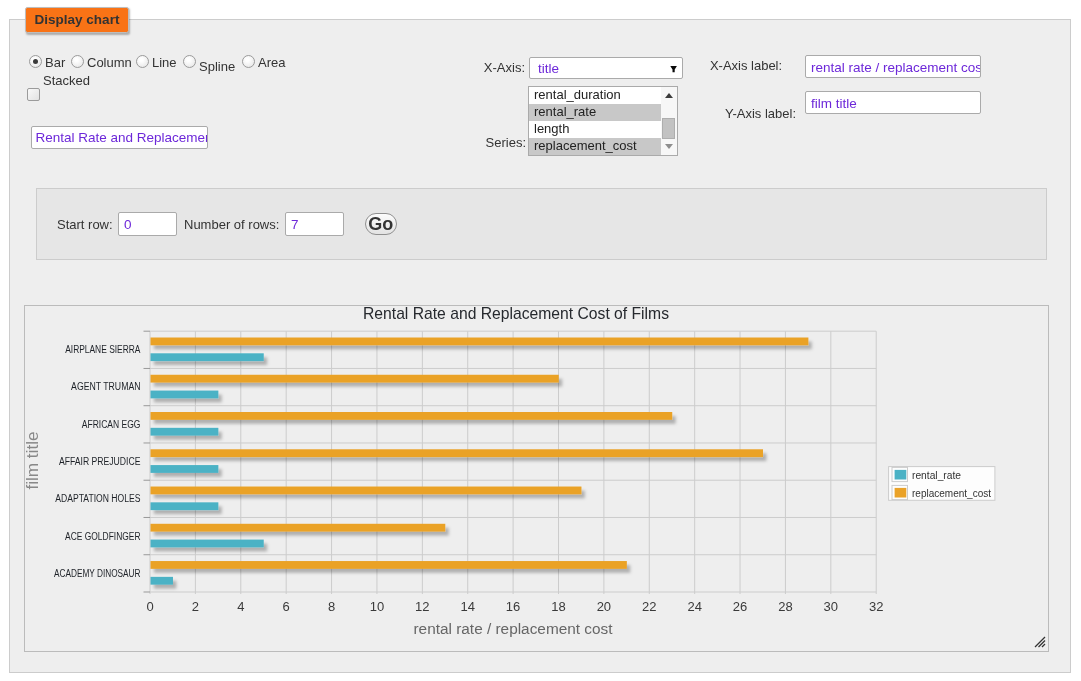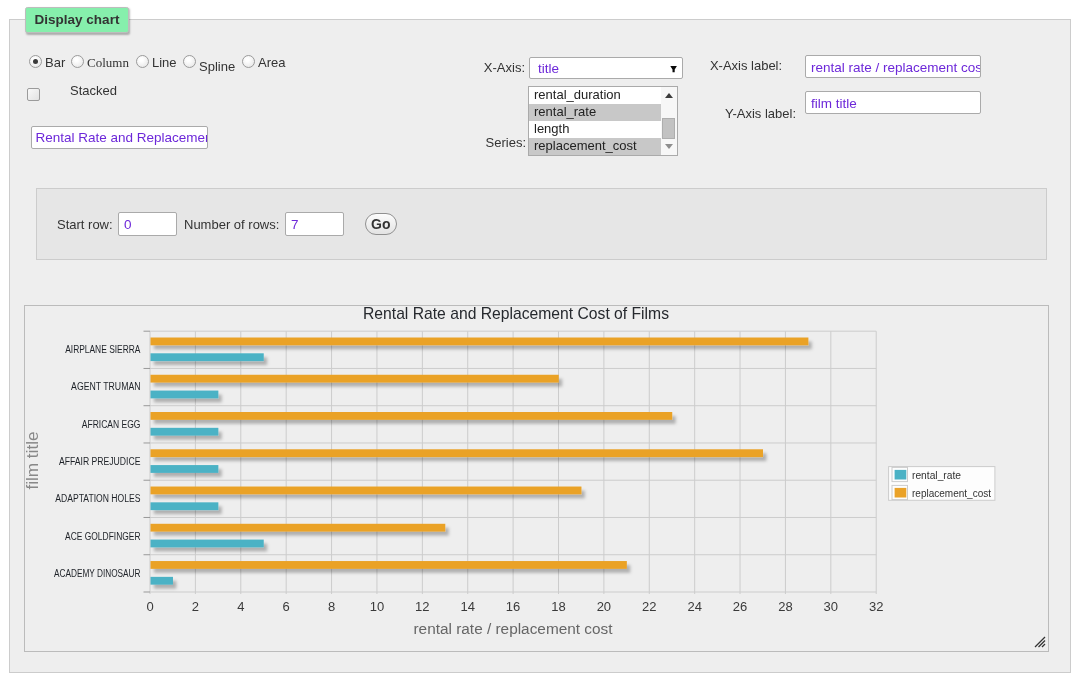--- a/index.html
+++ b/index.html
@@ -1,49 +1,49 @@
 <!DOCTYPE html>
 <html><head>
 <meta charset="utf-8">
 <style>
   html,body{margin:0;padding:0;background:#fff;}
   body{font-family:"Liberation Sans",sans-serif;color:#333;width:1081px;height:681px;position:relative;overflow:hidden;}
   .abs{position:absolute;}
   .fieldset{left:9px;top:19px;width:1060px;height:652px;background:#eeeeee;border:1px solid #ccc;}
-  .legendbox{left:25px;top:7px;width:102px;height:24px;background:#86efac;border:1px solid #bdbdbd;border-radius:2.5px;
+  .legendbox{left:25px;top:7px;width:102px;height:24px;background:#f97316;border:1px solid #bdbdbd;border-radius:2.5px;
     box-shadow:1px 1.5px 2px rgba(0,0,0,0.28);font-weight:bold;font-size:13.5px;color:#333;
     text-align:center;line-height:23px;}
   .radio{width:13px;height:13px;border-radius:50%;border:1px solid #8c8c8c;background:#fdfdfd;box-sizing:border-box;background:radial-gradient(circle at 40% 35%, #ffffff 15%, #ececec 70%, #d5d5d5 100%);border-color:#9b9b9b;}
   .radio .dot{position:absolute;left:3px;top:3px;width:5px;height:5px;border-radius:50%;background:#3b3b3b;}
   .checkbox{width:13px;height:13px;border:1px solid #9b9b9b;background:linear-gradient(135deg,#f9f9f9,#e2e2e2);box-sizing:border-box;border-radius:2px;}
   .lbl{font-size:13px;color:#333;white-space:nowrap;}
   .input{background:#fff;border:1px solid #aaa;border-radius:2px;box-sizing:border-box;font-size:13.5px;color:#6d28d9;
     white-space:nowrap;overflow:hidden;}
   .input span{position:absolute;left:4px;top:3px;}
 </style>
 </head>
 <body>
   <div class="abs fieldset"></div>
   <div class="abs legendbox">Display chart</div>
 
   <div class="abs radio" style="left:29px;top:55px;">
     <div class="dot"></div>
   </div>
   <div class="abs lbl" style="left:45px;top:54.5px;">Bar</div>
   <div class="abs radio" style="left:71px;top:55px;"></div>
-  <div class="abs lbl" style="left:87px;top:54.5px;font-family:Liberation Serif, serif;">Column</div>
+  <div class="abs lbl" style="left:87px;top:54.5px;">Column</div>
   <div class="abs radio" style="left:135.5px;top:55px;"></div>
   <div class="abs lbl" style="left:152px;top:54.5px;">Line</div>
   <div class="abs radio" style="left:182.5px;top:55px;"></div>
   <div class="abs lbl" style="left:199px;top:59px;">Spline</div>
   <div class="abs radio" style="left:241.5px;top:55px;"></div>
   <div class="abs lbl" style="left:258px;top:54.5px;">Area</div>
 
   <div class="abs checkbox" style="left:27px;top:87.5px;"></div>
-  <div class="abs lbl" style="left:43px;top:83px;margin-left:27px;">Stacked</div>
+  <div class="abs lbl" style="left:43px;top:73px;">Stacked</div>
 
   <div class="abs input" style="left:30.5px;top:126px;width:177px;height:23px;">
     <span>Rental Rate and Replacement Cost of Films</span>
   </div>
 
   <div class="abs lbl" style="left:425px;top:60px;width:100px;text-align:right;">X-Axis:</div>
   <div class="abs input" style="left:529px;top:56.5px;width:154px;height:22px;">
     <span style="left:8px;top:3px;">title</span>
     <svg style="position:absolute;left:139.5px;top:8.3px;" width="8" height="7" xmlns="http://www.w3.org/2000/svg">
       <path d="M0.3,0 L6.9,0 L4.7,3.6 L4.7,6.2 L2.5,6.2 L2.5,3.6 Z" fill="#0a0a0a"></path>
@@ -75,21 +75,21 @@
 
   <div class="abs" style="left:36px;top:187.5px;width:1011px;height:72px;background:#e6e6e6;border:1px solid #ccc;box-sizing:border-box;"></div>
   <div class="abs lbl" style="left:57px;top:216.5px;">Start row:</div>
   <div class="abs input" style="left:118px;top:212px;width:59px;height:24px;">
     <span style="left:5px;top:4px;">0</span>
   </div>
   <div class="abs lbl" style="left:184px;top:216.5px;">Number of rows:</div>
   <div class="abs input" style="left:285px;top:212px;width:59px;height:24px;">
     <span style="left:5px;top:4px;">7</span>
   </div>
-  <div class="abs" style="left:364.5px;top:213px;width:32.5px;height:22px;border:1px solid #909090;border-radius:11px;background:linear-gradient(#fcfcfc,#e3e3e3);box-sizing:border-box;text-align:center;font-size:14px;font-weight:bold;color:#333;line-height:20px;">Go</div>
+  <div class="abs" style="left:364.5px;top:213px;width:32.5px;height:22px;border:1px solid #909090;border-radius:11px;background:linear-gradient(#fcfcfc,#e3e3e3);box-sizing:border-box;text-align:center;font-size:18px;font-weight:bold;color:#333;line-height:20px;">Go</div>
 
   <div class="abs" style="left:24px;top:305px;width:1025px;height:347px;border:1px solid #bbb;box-sizing:border-box;">
     <svg width="1022" height="345" xmlns="http://www.w3.org/2000/svg" style="position:absolute;left:0;top:0;overflow:visible;">
       <defs>
         <filter id="sh" x="-20%" y="-50%" width="140%" height="250%">
           <feDropShadow dx="3.4" dy="4.0" stdDeviation="1.6" flood-color="#000000" flood-opacity="0.26"></feDropShadow>
         </filter>
       </defs>
       <g stroke="#cccccc" stroke-width="1">
 <line x1="125.00" y1="25.20" x2="125.00" y2="288.00"></line>

